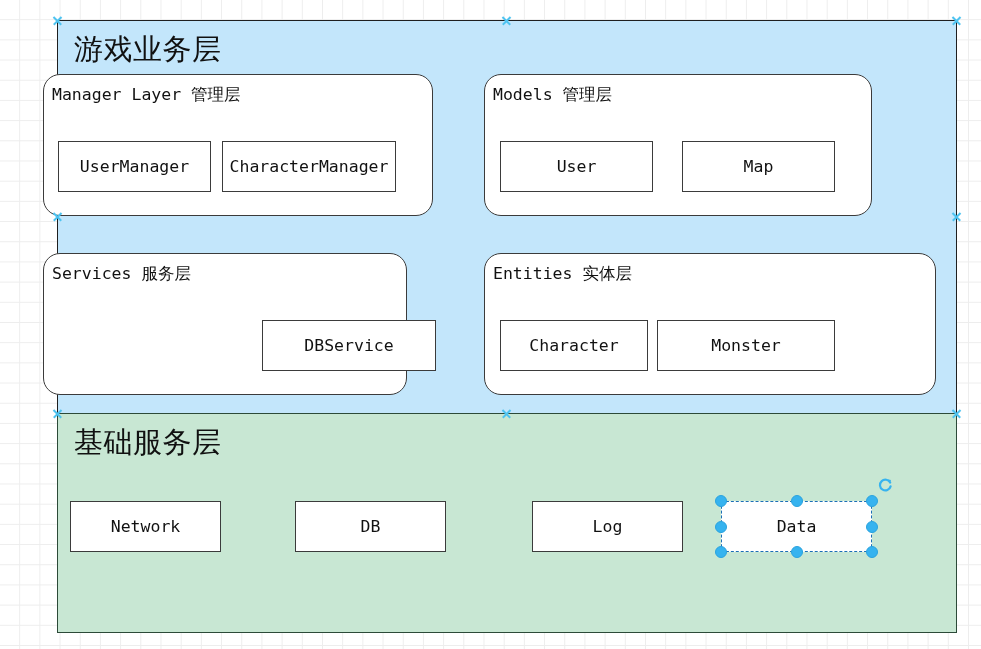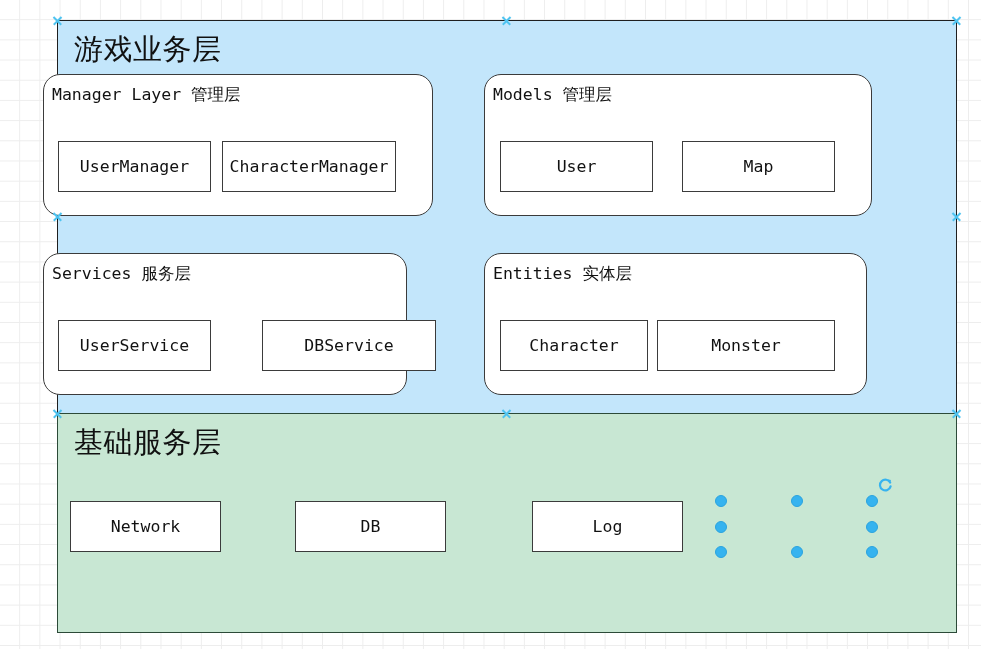--- a/index.html
+++ b/index.html
@@ -159,29 +159,26 @@
       <div class="item-box" style="left:15px; top:66px; width:153px; height:51px;">
         <span>User</span>
       </div>
       <div class="item-box" style="left:197px; top:66px; width:153px; height:51px;">
         <span>Map</span>
       </div>
     </div>
 
     <div class="group" style="left:-15px; top:232px; width:364px; height:142px;text-align:center;">
       <div class="group-title">Services 服务层</div>
-      <div class="item-box" style="left:14px; top:66px; width:153px; height:51px;">
-        <span>UserService</span>
-      </div>
       <div class="item-box" style="left:178px; top:66px; width:174px; height:51px;margin-left:40px;">
         <span>DBService</span>
       </div>
     </div>
 
-    <div class="group" style="left:426px; top:232px; width:383px; height:142px;">
+    <div class="group" style="left:426px; top:232px; width:452px; height:142px;">
       <div class="group-title">Entities 实体层</div>
       <div class="item-box" style="left:172px; top:66px; width:178px; height:51px;">
         <span>Monster</span>
       </div>
       <div class="item-box" style="left:15px; top:66px; width:148px; height:51px;">
         <span>Character</span>
       </div>
     </div>
   </div>
 
@@ -191,20 +188,23 @@
     <div class="item-box" style="left:12px; top:87px; width:151px; height:51px;">
       <span>Network</span>
     </div>
     <div class="item-box" style="left:237px; top:87px; width:151px; height:51px;">
       <span>DB</span>
     </div>
     <div class="item-box" style="left:474px; top:87px; width:151px; height:51px;">
       <span>Log</span>
     </div>
 
+    <div class="item-box selected-box" style="left:663px; top:87px; width:151px; height:51px;">
+      <span>Data</span>
+    </div>
 
     <div class="handle" style="left:657px;  top:81px;"></div>
     <div class="handle" style="left:732.5px; top:81px;"></div>
     <div class="handle" style="left:808px;  top:81px;"></div>
     <div class="handle" style="left:657px;  top:106.5px;"></div>
     <div class="handle" style="left:808px;  top:106.5px;"></div>
     <div class="handle" style="left:657px;  top:132px;"></div>
     <div class="handle" style="left:732.5px; top:132px;"></div>
     <div class="handle" style="left:808px;  top:132px;"></div>
 

